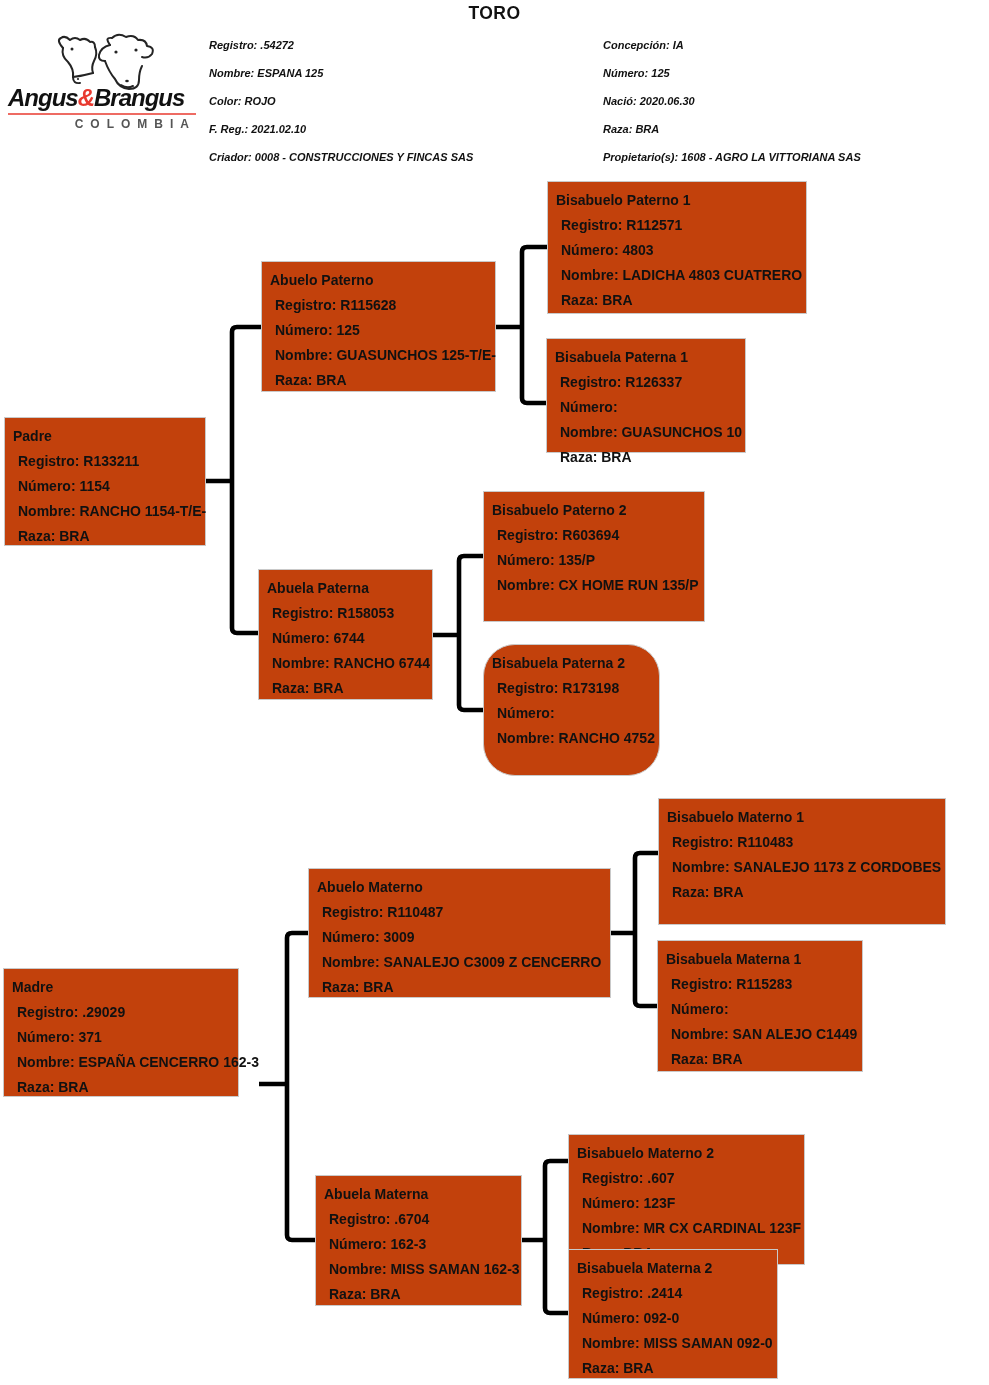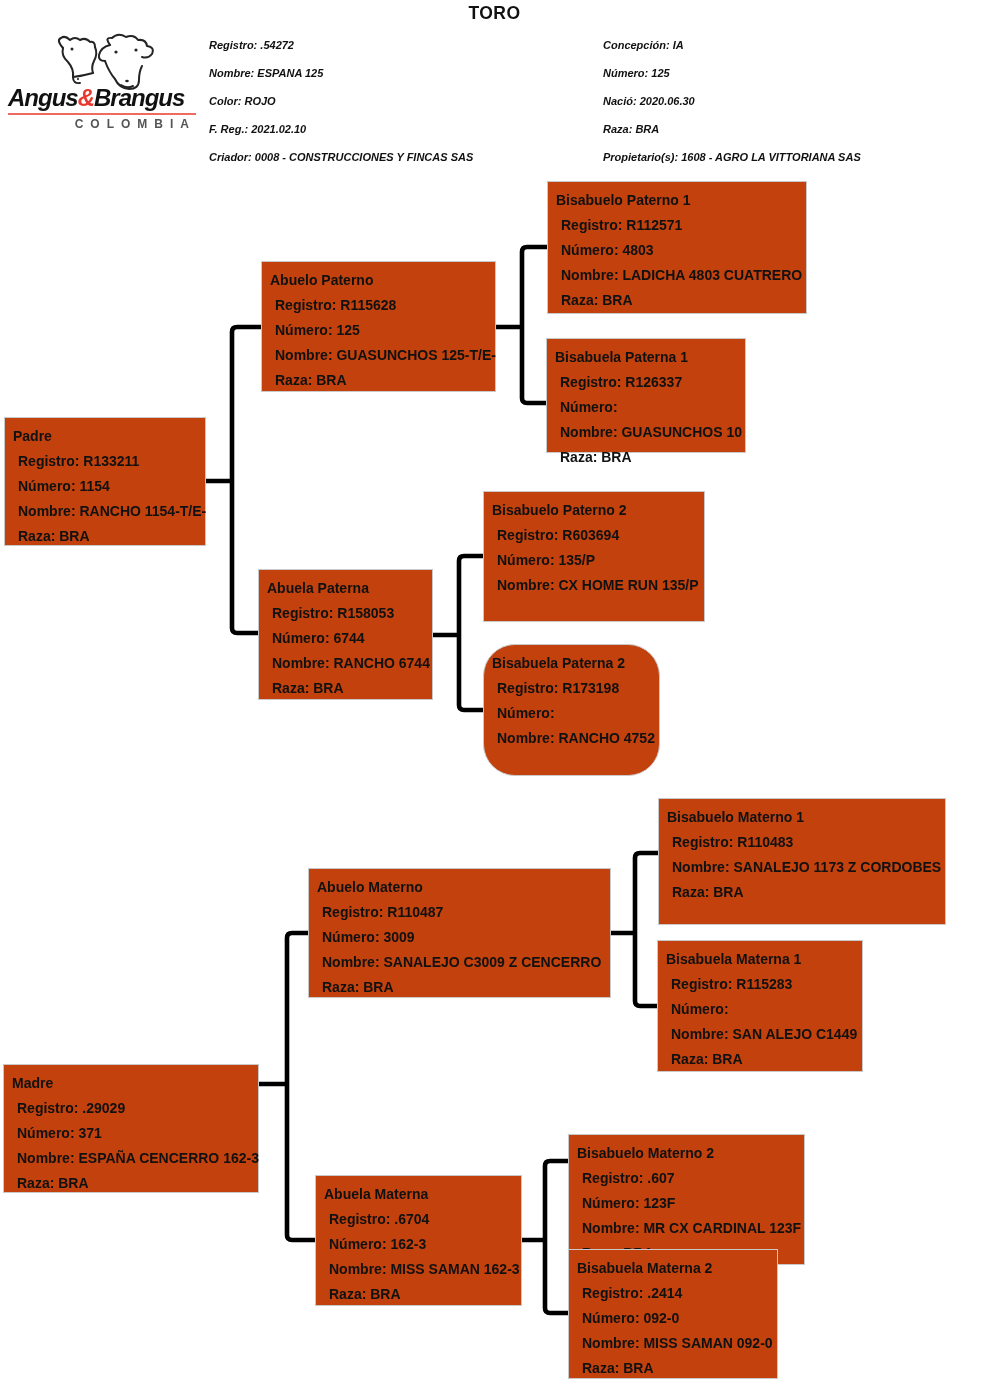--- a/index.html
+++ b/index.html
@@ -141,21 +141,21 @@
     <div class="node-row"><span>Nombre:</span> <span>CX HOME RUN 135/P</span></div>
   </div>
 
   <div class="node" style="left:483px;top:644px;width:177px;height:132px;border-radius:32px;">
     <div class="node-title">Bisabuela Paterna 2</div>
     <div class="node-row"><span>Registro:</span> <span>R173198</span></div>
     <div class="node-row"><span>Número:</span> <span></span></div>
     <div class="node-row"><span>Nombre:</span> <span>RANCHO 4752</span></div>
   </div>
 
-  <div class="node" style="left:3px;top:1064px;width:256px;height:129px;">
+  <div class="node" style="left:3px;top:968px;width:236px;height:129px;">
     <div class="node-title">Madre</div>
     <div class="node-row"><span>Registro:</span> <span>.29029</span></div>
     <div class="node-row"><span>Número:</span> <span>371</span></div>
     <div class="node-row"><span>Nombre:</span> <span>ESPAÑA CENCERRO 162-3</span></div>
     <div class="node-row"><span>Raza:</span> <span>BRA</span></div>
   </div>
 
   <div class="node" style="left:308px;top:868px;width:303px;height:130px;">
     <div class="node-title">Abuelo Materno</div>
     <div class="node-row"><span>Registro:</span> <span>R110487</span></div>

